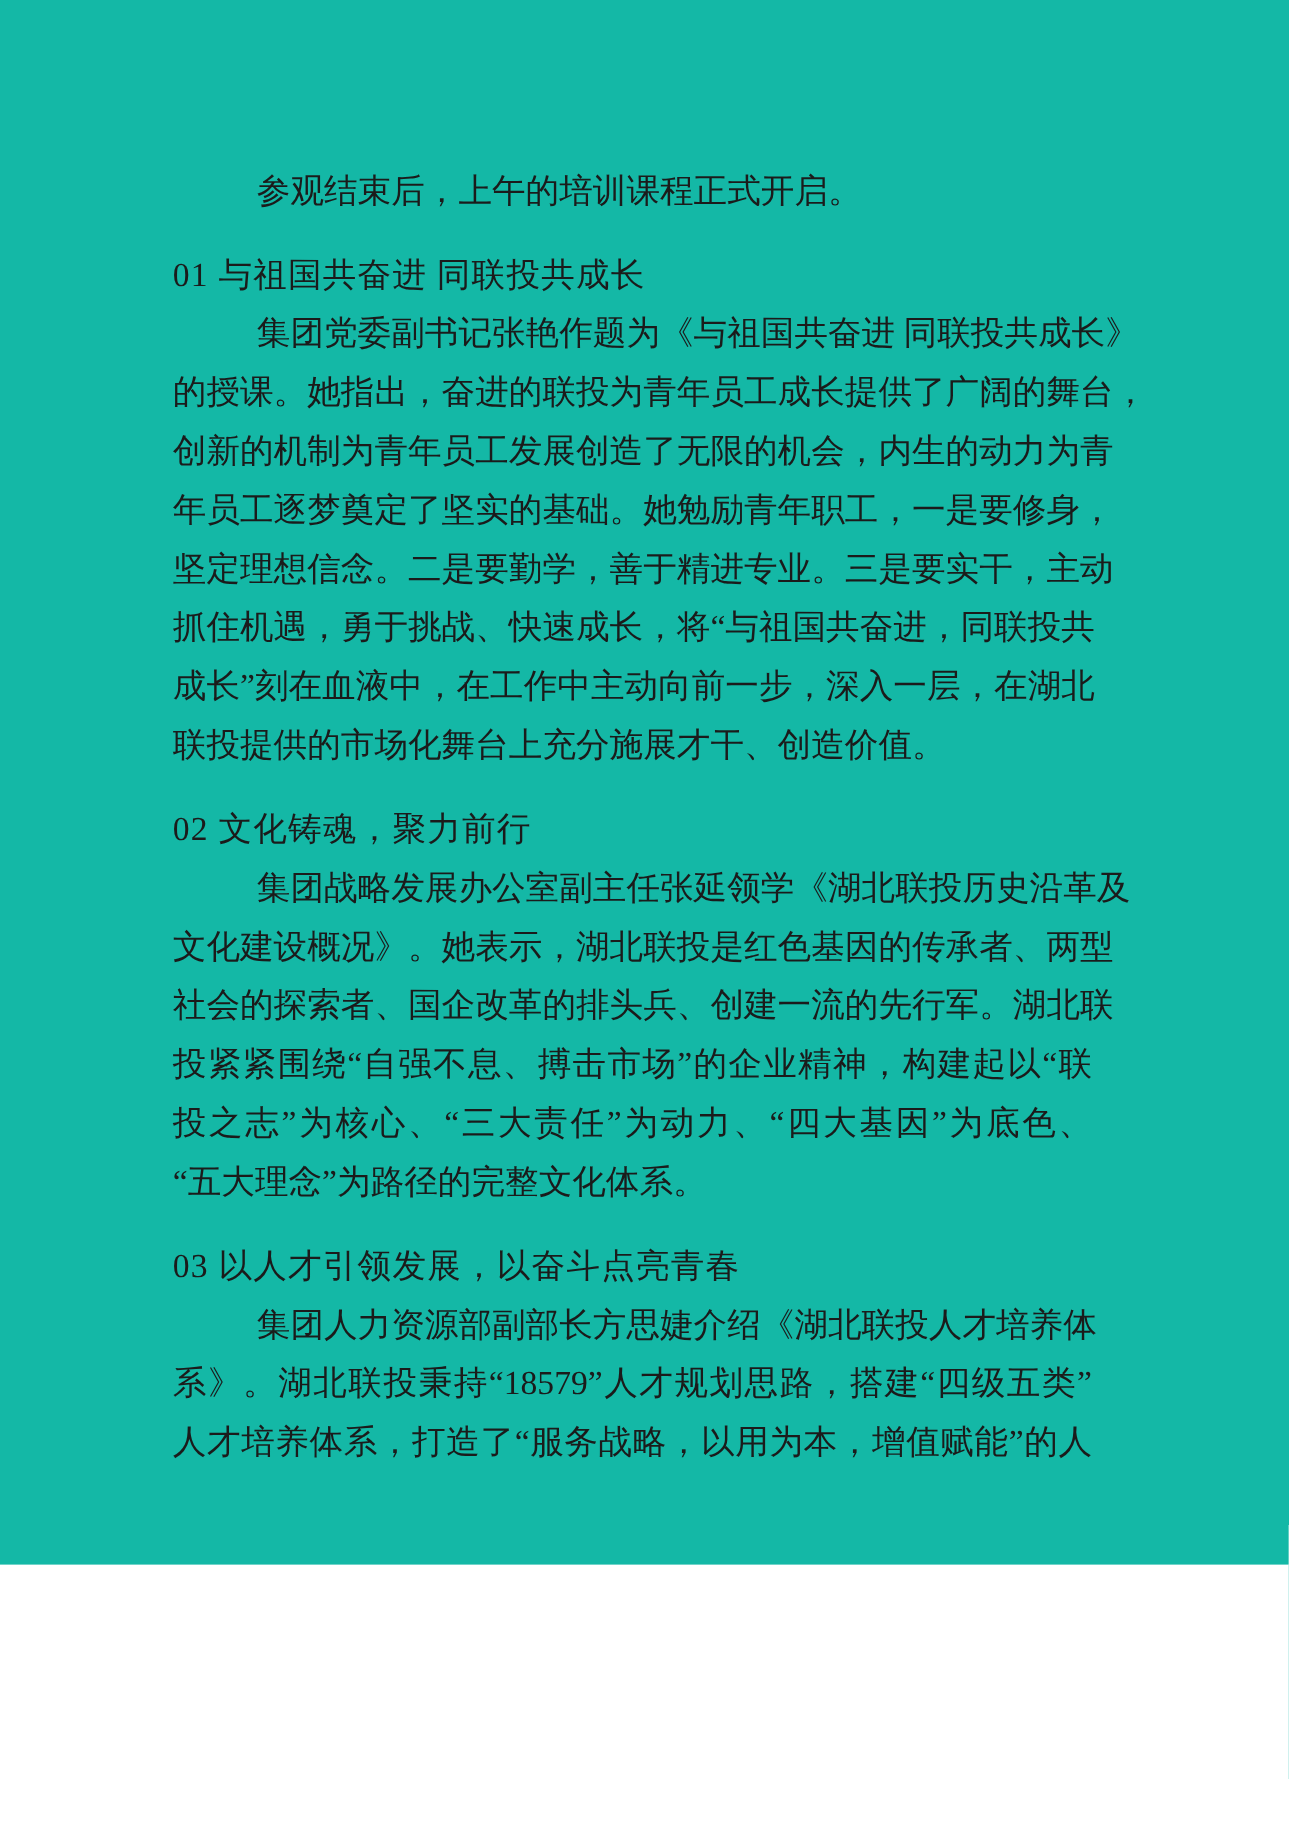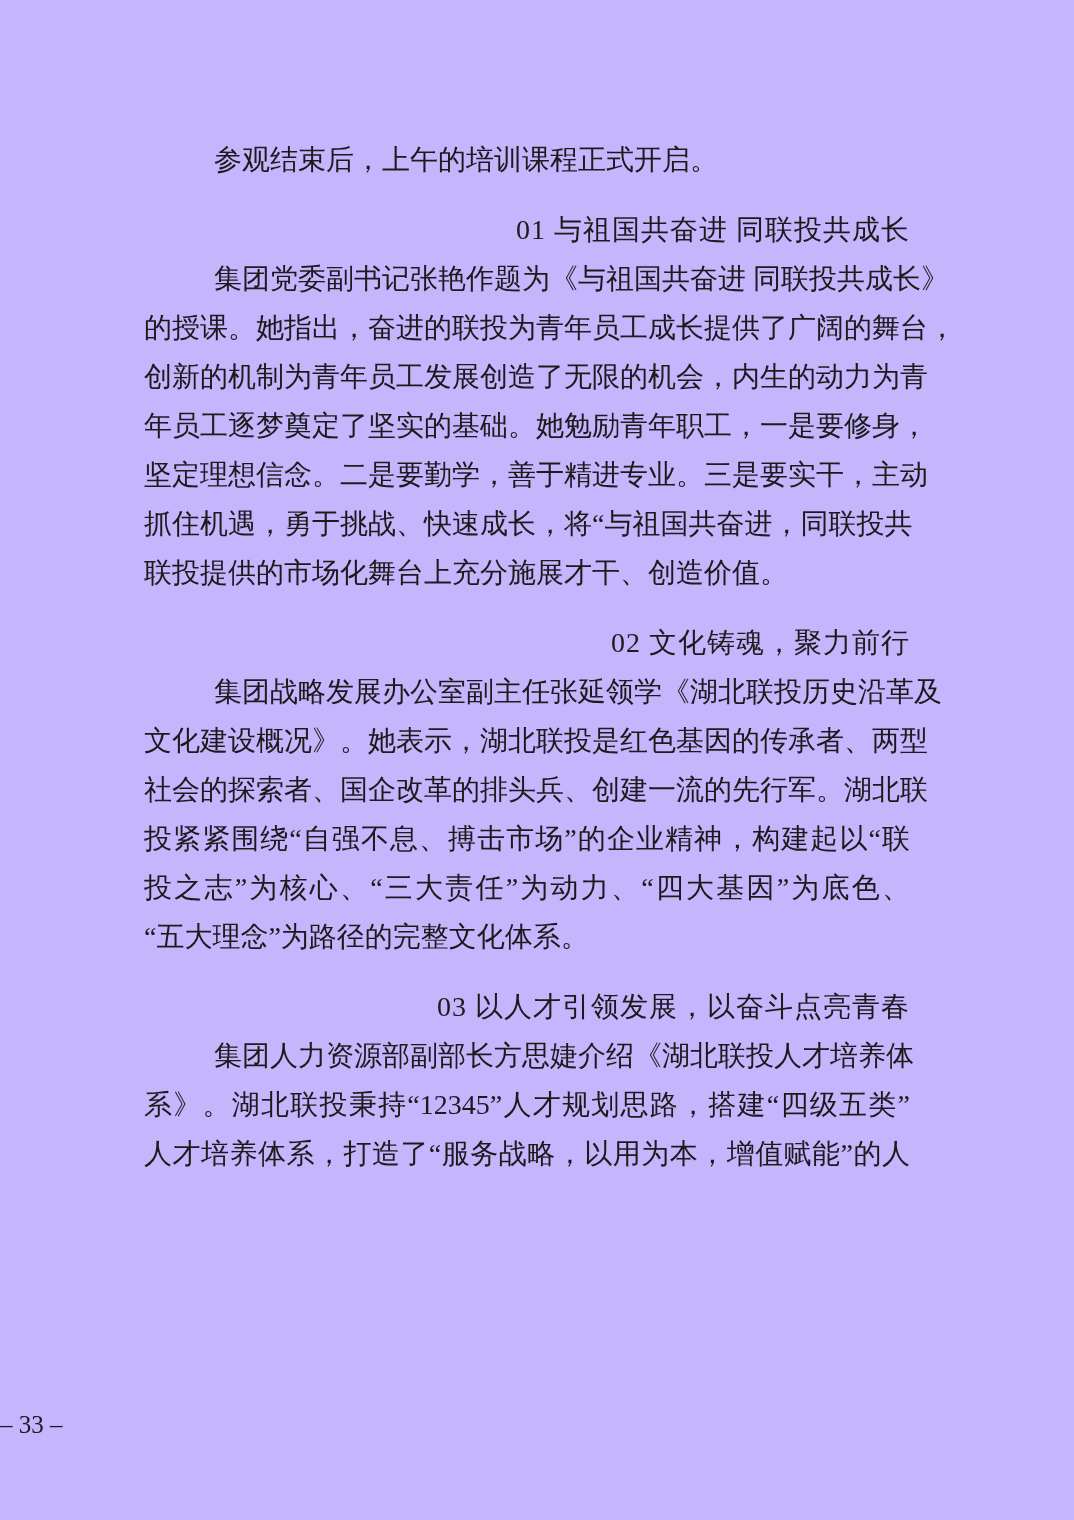--- a/index.html
+++ b/index.html
@@ -3,22 +3,22 @@
 <meta charset="utf-8">
 <style>
   html, body {
     margin: 0;
     padding: 0;
     background: #ffffff;
   }
   .page {
     position: relative;
     width: 1074px;
-    height: 1520px;
-    background: #c4b5fd;
+    height: 1304px;
+    background: #14b8a6;
     color: #1b1b1b;
     font-family: "Liberation Serif", "DejaVu Serif", serif;
     overflow: hidden;
   }
   .content {
     position: absolute;
     left: 144px;
     top: 135px;
     width: 766px;
     font-size: 28px;
@@ -34,21 +34,21 @@
   .line.endp {
     text-align: left;
     text-align-last: left;
   }
   .line.indent { text-indent: 70px; }
   .heading {
     margin: 21px 0 0 0;
     font-size: 28px;
     line-height: 49px;
     font-weight: normal;
-    text-align: right;
+    text-align: left;
     letter-spacing: 1px;
   }
   .page-number {
     position: absolute;
     left: 0;
     right: 0;
     top: 1410px;
     text-align: left;
     font-size: 25px;
     line-height: 30px;
@@ -66,36 +66,37 @@
     </div>
 
     <h2 class="heading">01 与祖国共奋进 同联投共成长</h2>
     <div class="para">
       <div class="line indent">集团党委副书记张艳作题为《与祖国共奋进 同联投共成长》</div>
       <div class="line">的授课。她指出，奋进的联投为青年员工成长提供了广阔的舞台，</div>
       <div class="line">创新的机制为青年员工发展创造了无限的机会，内生的动力为青</div>
       <div class="line">年员工逐梦奠定了坚实的基础。她勉励青年职工，一是要修身，</div>
       <div class="line">坚定理想信念。二是要勤学，善于精进专业。三是要实干，主动</div>
       <div class="line">抓住机遇，勇于挑战、快速成长，将“与祖国共奋进，同联投共</div>
+      <div class="line">成长”刻在血液中，在工作中主动向前一步，深入一层，在湖北</div>
       <div class="line endp">联投提供的市场化舞台上充分施展才干、创造价值。</div>
     </div>
 
     <h2 class="heading">02 文化铸魂，聚力前行</h2>
     <div class="para">
       <div class="line indent">集团战略发展办公室副主任张延领学《湖北联投历史沿革及</div>
       <div class="line">文化建设概况》。她表示，湖北联投是红色基因的传承者、两型</div>
       <div class="line">社会的探索者、国企改革的排头兵、创建一流的先行军。湖北联</div>
       <div class="line">投紧紧围绕“自强不息、搏击市场”的企业精神，构建起以“联</div>
       <div class="line">投之志”为核心、“三大责任”为动力、“四大基因”为底色、</div>
       <div class="line endp">“五大理念”为路径的完整文化体系。</div>
     </div>
 
     <h2 class="heading">03 以人才引领发展，以奋斗点亮青春</h2>
     <div class="para">
       <div class="line indent">集团人力资源部副部长方思婕介绍《湖北联投人才培养体</div>
-      <div class="line">系》。湖北联投秉持“12345”人才规划思路，搭建“四级五类”</div>
+      <div class="line">系》。湖北联投秉持“18579”人才规划思路，搭建“四级五类”</div>
       <div class="line">人才培养体系，打造了“服务战略，以用为本，增值赋能”的人</div>
     </div>
 
   </div>
 
   <div class="page-number">– 33 –</div>
 </div>
 
 </body></html>

